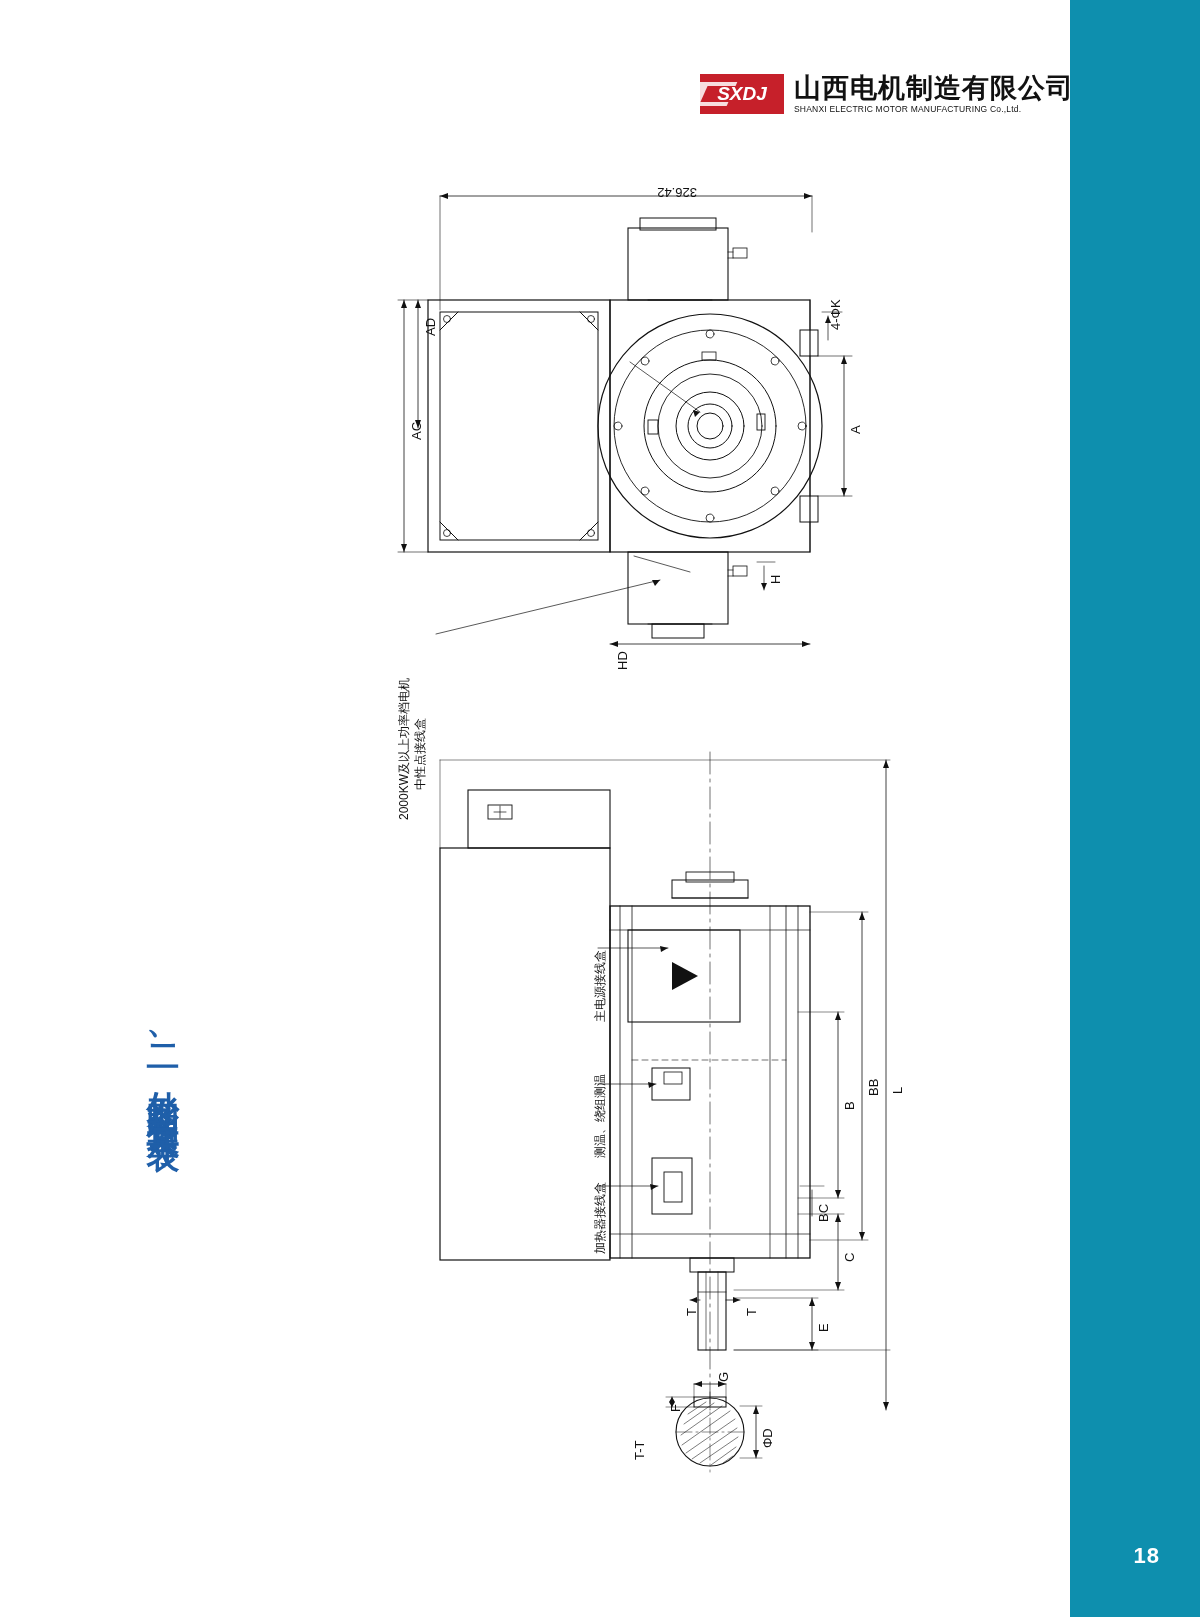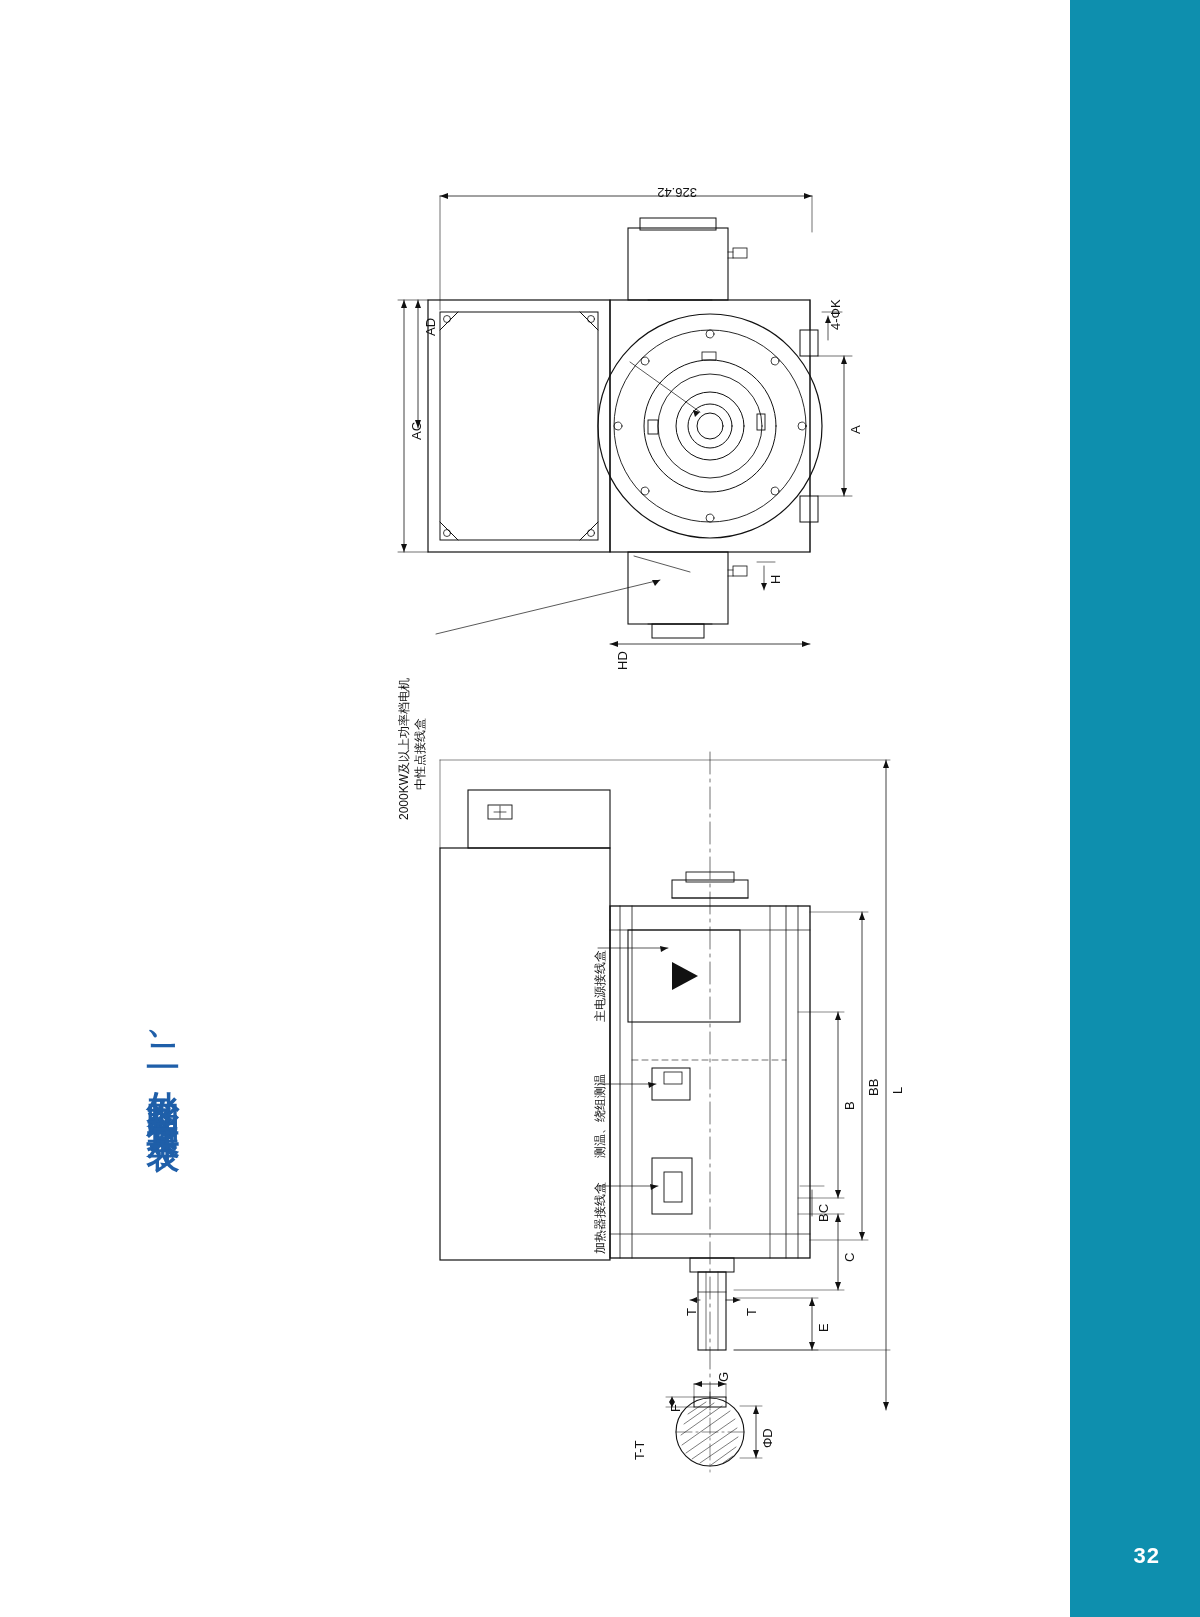--- a/index.html
+++ b/index.html
@@ -136,22 +136,32 @@
   .rot-cn {
     font-size: 12px;
   }
 </style>
 </head>
 <body>
 
 <div class="page">
 
   <div class="side-bar"></div>
-  <div class="page-number">32</div>
-
+  <div class="page-number">18</div>
+
+  <div class="logo-block">
+    <div class="logo-mark">
+      <span class="lm-text">SXDJ</span>
+
+    </div>
+    <div class="logo-text">
+      <div class="logo-cn">山西电机制造有限公司</div>
+      <div class="logo-en">SHANXI ELECTRIC MOTOR MANUFACTURING Co.,Ltd.</div>
+    </div>
+  </div>
 
   <div class="section-title">二、外形图和安装尺寸表</div>
 
   <svg class="drawing" viewBox="0 0 1200 1617">
     <g stroke="#111" fill="none" stroke-width="1" stroke-linecap="round">
 
       <path d="M440 196 H812" stroke-width="0.8"></path>
       <path d="M440 196 l8 -3 v6 z" fill="#111" stroke="none"></path>
       <path d="M812 196 l-8 -3 v6 z" fill="#111" stroke="none"></path>
       <path d="M440 196 V310" stroke-width="0.6"></path>

